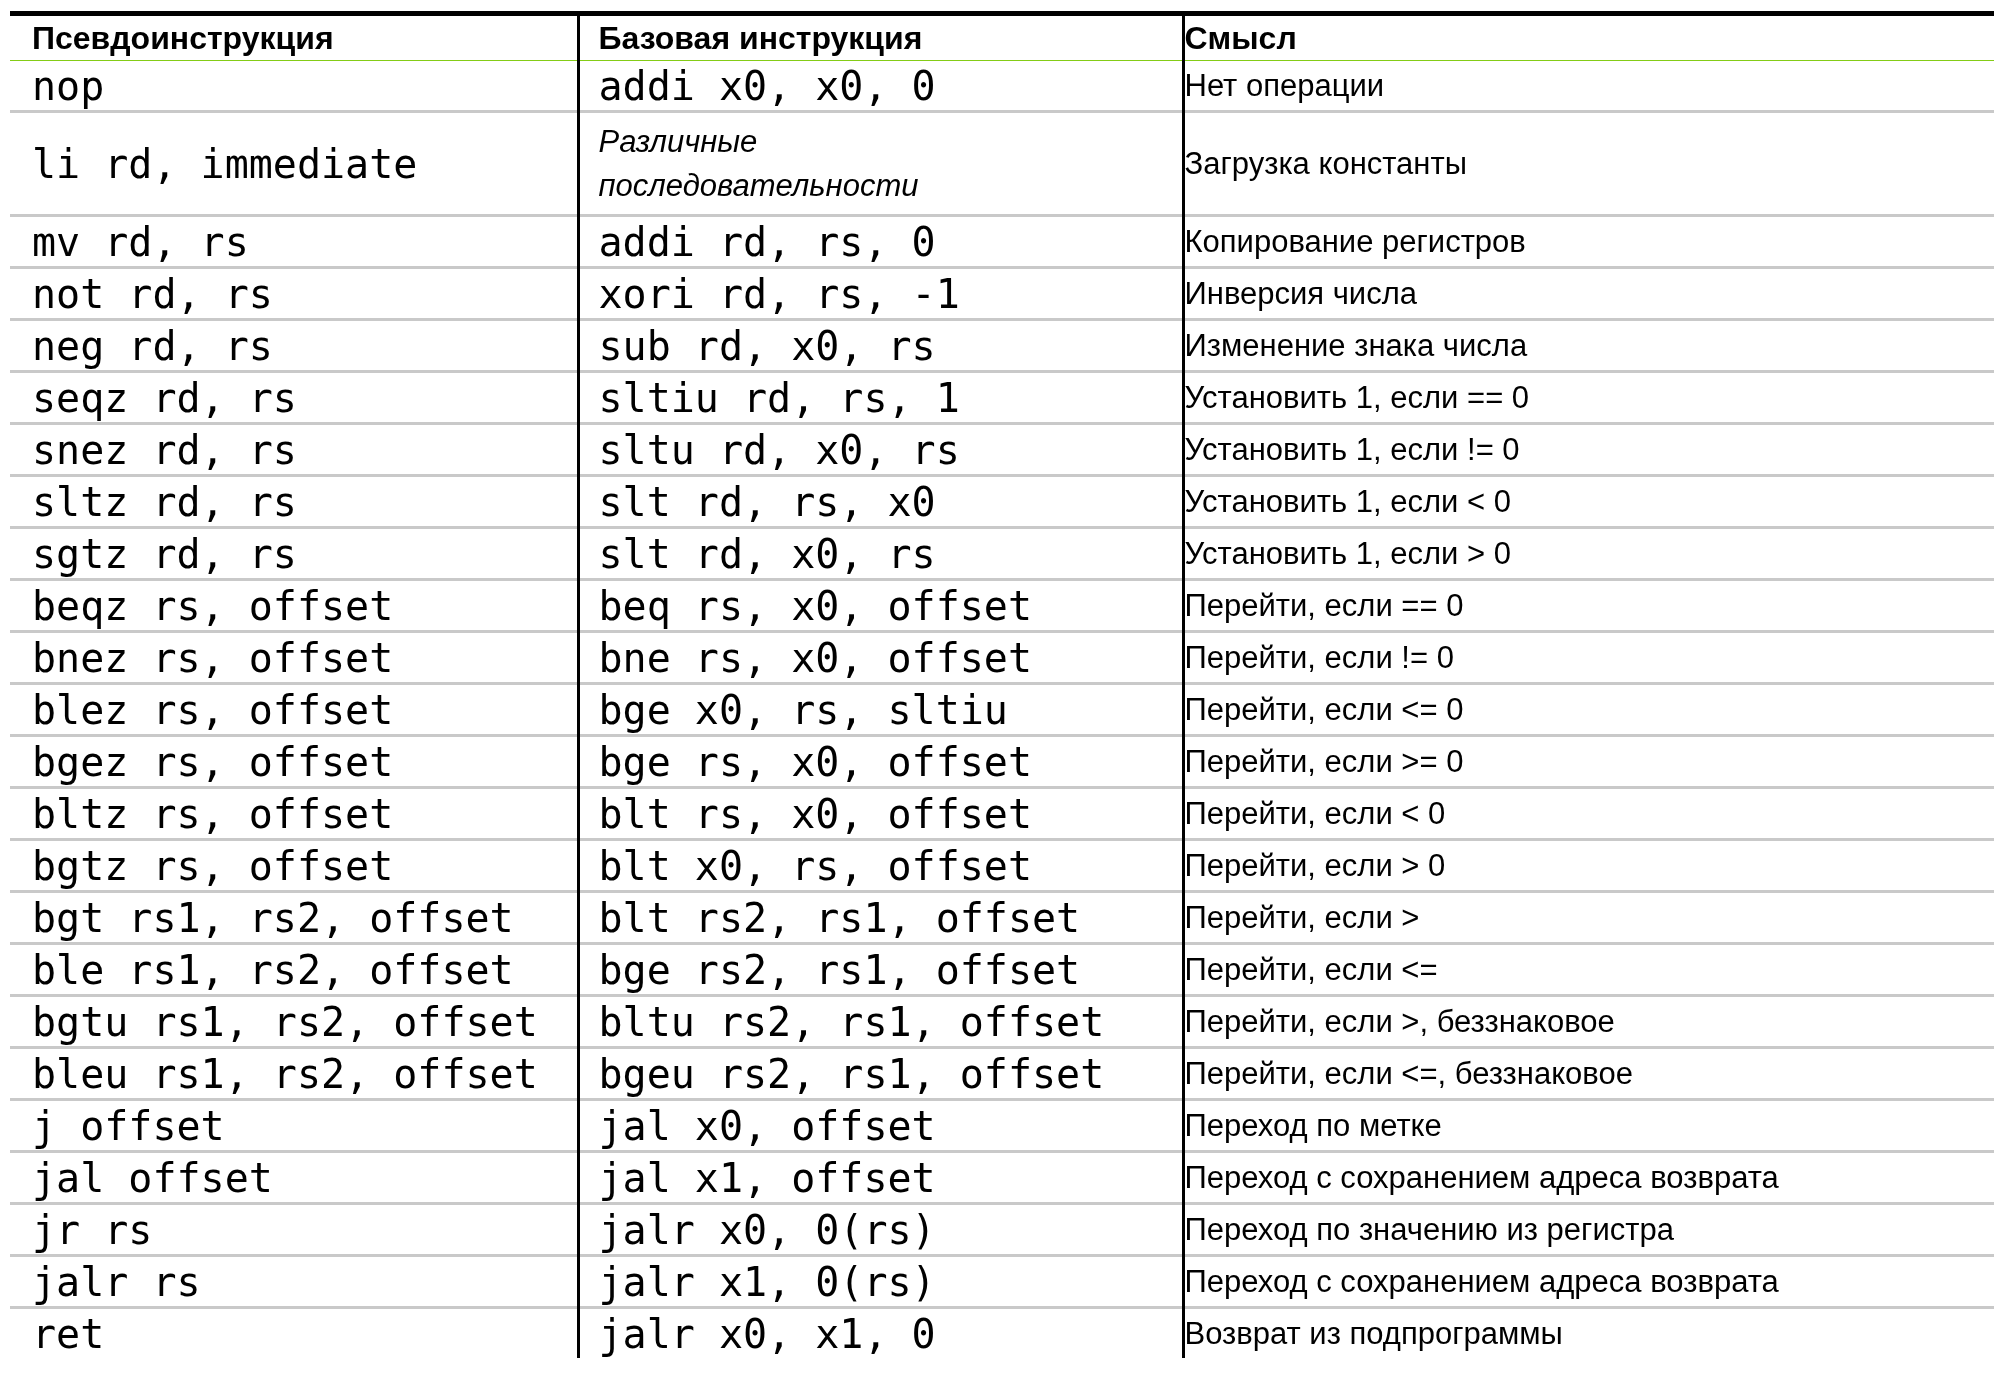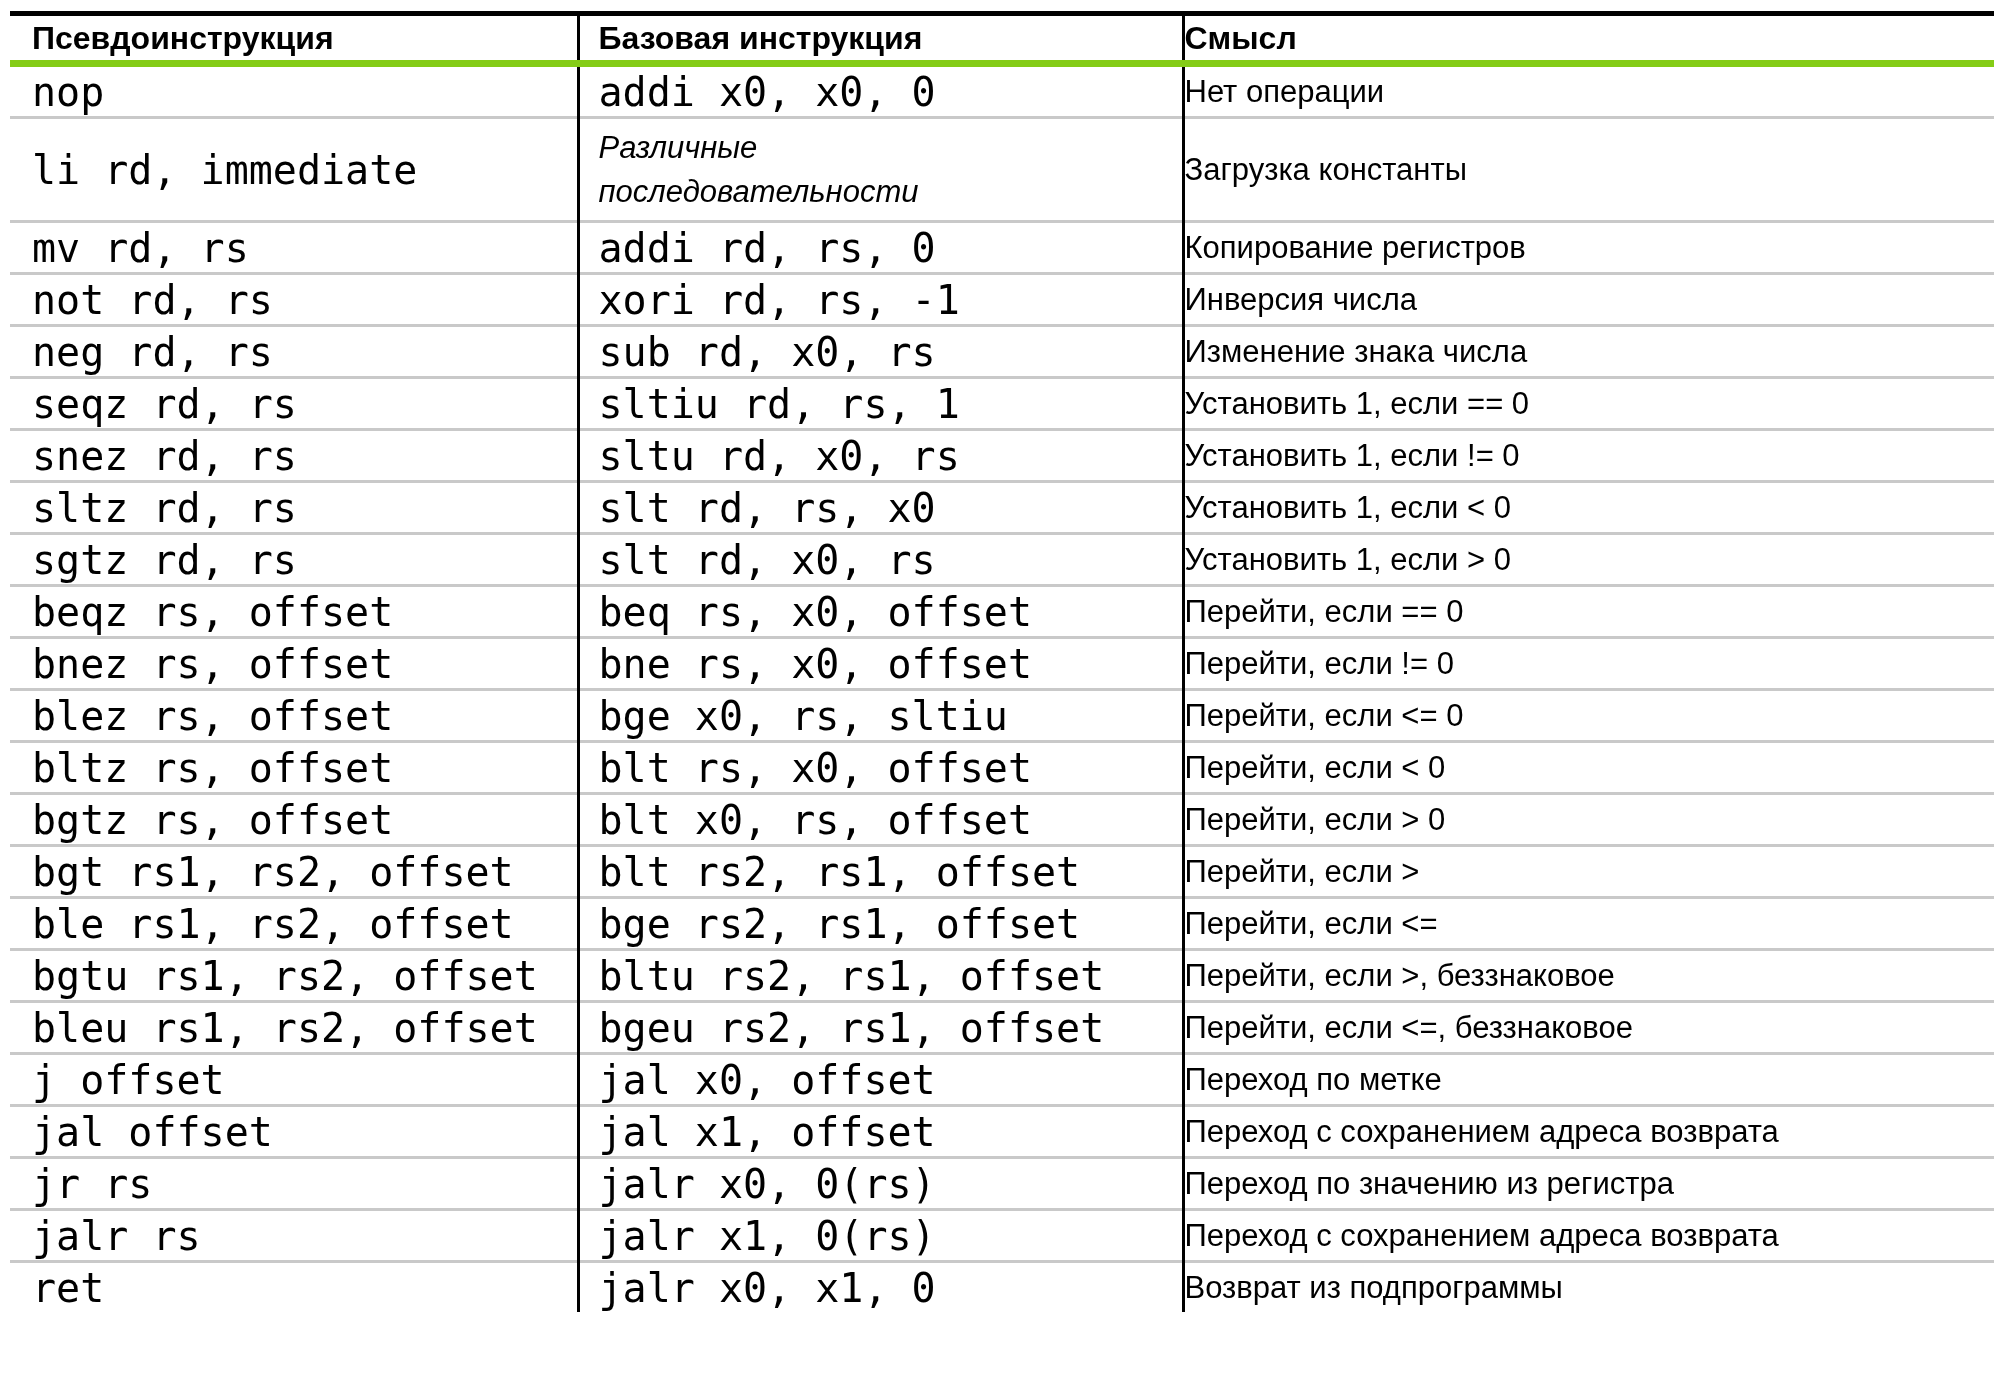--- a/index.html
+++ b/index.html
@@ -25,21 +25,21 @@
     table-layout: fixed;
     border-top: 5px solid #000000;
     color: #000000;
   }
   col.w1 { width: 568px; }
   col.w2 { width: 605px; }
   col.w3 { width: 811px; }
 
   thead th {
     height: 44px;
-    border-bottom: 7px solid #84cc16;
+    border-bottom: 1px solid #84cc16;
     font-family: "Liberation Sans", sans-serif;
     font-weight: bold;
     font-size: 32px;
     text-align: left;
     vertical-align: middle;
     padding: 0;
   }
   td {
     height: 49px;
     vertical-align: middle;
@@ -151,20 +151,25 @@
           <td class="c1 mono">bnez rs, offset</td>
           <td class="c2 mono">bne rs, x0, offset</td>
           <td class="c3 sans">Перейти, если != 0</td>
         </tr>
         <tr>
           <td class="c1 mono">blez rs, offset</td>
           <td class="c2 mono">bge x0, rs, sltiu</td>
           <td class="c3 sans">Перейти, если &lt;= 0</td>
         </tr>
         <tr>
+          <td class="c1 mono">bgez rs, offset</td>
+          <td class="c2 mono">bge rs, x0, offset</td>
+          <td class="c3 sans">Перейти, если &gt;= 0</td>
+        </tr>
+        <tr>
           <td class="c1 mono">bltz rs, offset</td>
           <td class="c2 mono">blt rs, x0, offset</td>
           <td class="c3 sans">Перейти, если &lt; 0</td>
         </tr>
         <tr>
           <td class="c1 mono">bgtz rs, offset</td>
           <td class="c2 mono">blt x0, rs, offset</td>
           <td class="c3 sans">Перейти, если &gt; 0</td>
         </tr>
         <tr>

